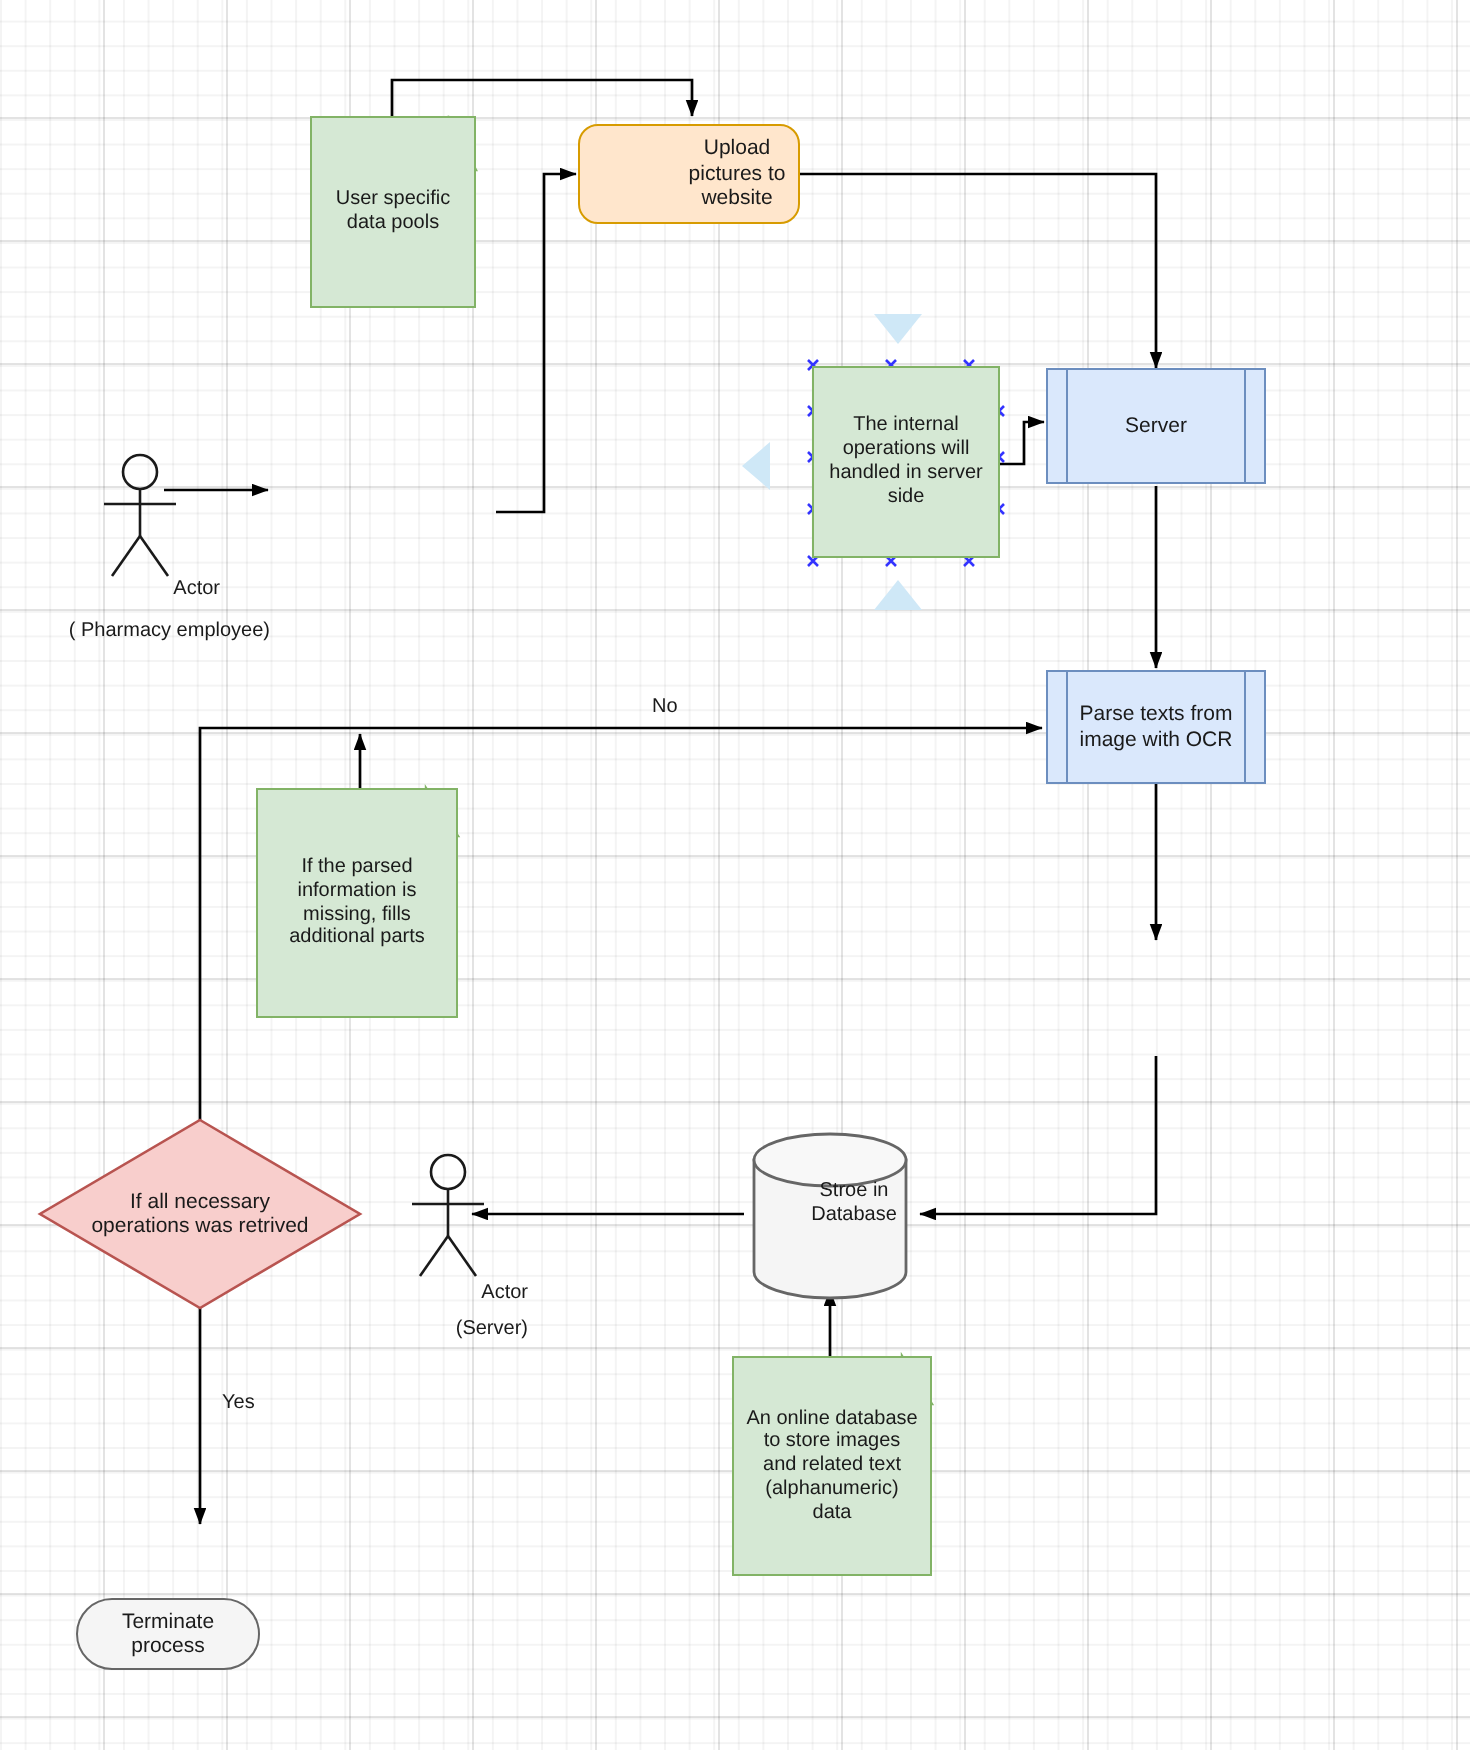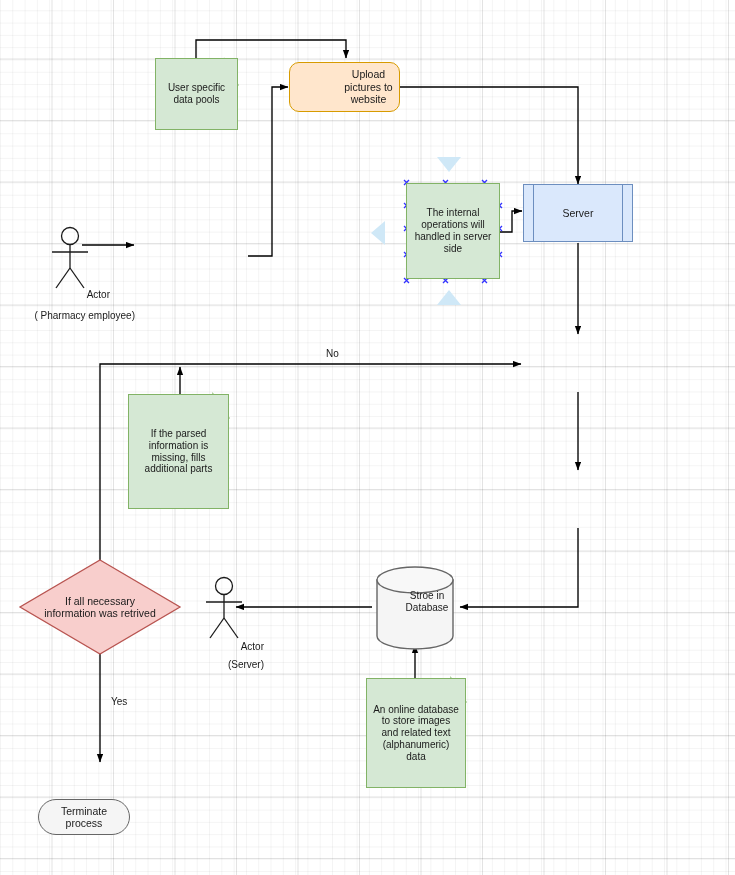--- a/index.html
+++ b/index.html
@@ -119,21 +119,21 @@
         <path d="M497,226 l5,5 M502,226 l-5,5"></path>
         <path d="M404,252 l5,5 M409,252 l-5,5"></path>
         <path d="M497,252 l5,5 M502,252 l-5,5"></path>
         <path d="M404,278 l5,5 M409,278 l-5,5"></path>
         <path d="M443,278 l5,5 M448,278 l-5,5"></path>
         <path d="M482,278 l5,5 M487,278 l-5,5"></path>
       </g>
     </g>
   </svg>
 
-  <div class="node note-green" style="left:155px;top:58px;width:83px;height:72px;">
+  <div class="node note-green" style="left:155px;top:58px;width:83px;height:96px;">
     <div class="txt" style="white-space: pre-line;">User specific
 data pools</div>
   </div>
 
   <div class="node proc-orange" style="left:289px;top:62px;width:111px;height:50px;padding-left:48px;">
     <div class="txt" style="white-space: pre-line;">Upload pictures to
 website</div>
   </div>
 
 
@@ -143,40 +143,46 @@
 handled in server
 side</div>
   </div>
 
   <div class="node proc-blue" style="left:523px;top:184px;width:110px;height:58px;position:absolute;">
     <span class="lbar"></span>
     <span class="rbar"></span>
     <div class="txt" style="white-space: pre-line;">Server</div>
   </div>
 
+  <div class="node proc-blue" style="left:523px;top:335px;width:110px;height:57px;">
+    <span class="lbar"></span>
+    <span class="rbar"></span>
+    <div class="txt" style="white-space: pre-line;">Parse texts from
+image with OCR</div>
+  </div>
 
 
   <div class="node note-green" style="left:128px;top:394px;width:101px;height:115px;">
     <div class="txt" style="white-space: pre-line;">If the parsed
 information is
 missing, fills
 additional parts</div>
   </div>
 
   <div class="node note-green" style="left:366px;top:678px;width:100px;height:110px;">
     <div class="txt" style="white-space: pre-line;">An online database
 to store images
 and related text
 (alphanumeric)
 data</div>
   </div>
 
   <div class="node diamond-lbl" style="left:24px;top:588px;width:152px;height:38px;">
     <div class="txt" style="white-space: pre-line;">If all necessary
-information was retrived</div>
+operations was retrived</div>
   </div>
 
   <div class="db-label" style="left:378px;top:590px;width:74px;">
     <span style="white-space:pre-line;">Stroe in
 Database</span>
   </div>
 
   <div class="node term" style="left:38px;top:763px;width:92px;height:36px;margin-top:36px;">
     <div class="txt" style="white-space: pre-line;">Terminate
 process</div>

